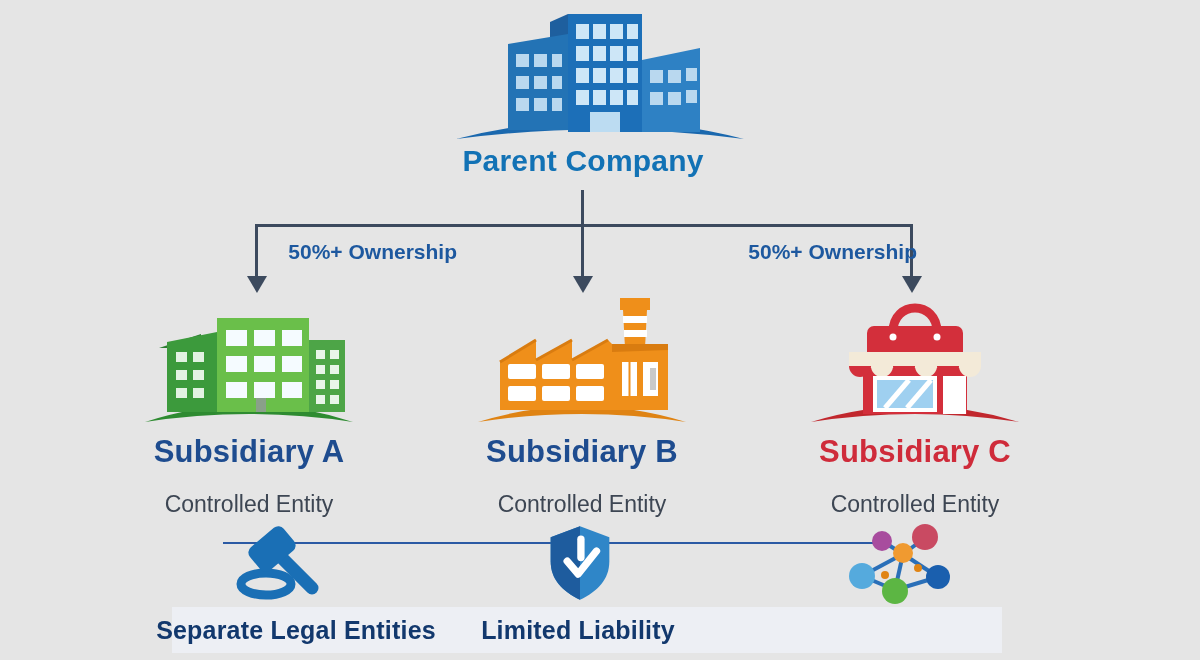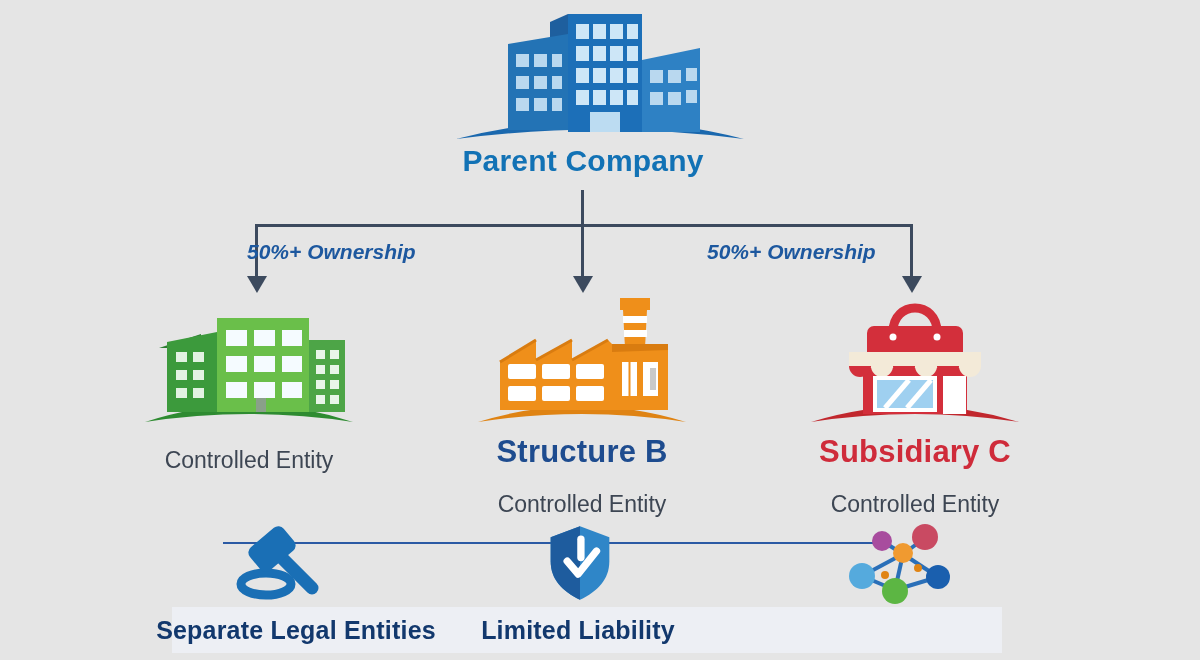--- a/index.html
+++ b/index.html
@@ -17,22 +17,22 @@
     border-top:17px solid #3c4a5e;
   }
 
   
   .parent-label {
     position:absolute; left:433px; top:144px; width:300px;
     text-align:center; font-size:30px; font-weight:bold; color:#1272b5;
     letter-spacing:0.2px;
   }
   .own-label {
-    position:absolute; top:240px; width:210px; text-align:left;
-    font-size:21px; font-weight:bold; color:#1d589f;font-style:italic;
+    position:absolute; top:240px; width:210px; text-align:right;
+    font-size:21px; font-weight:bold; color:#1d589f;
   }
   .sub-group { position:absolute; top:292px; width:260px; text-align:center; }
   .sub-icon { height:134px; display:flex; align-items:flex-end; justify-content:center; }
   .sub-name { font-size:31px; font-weight:bold; color:#1e4c8f; margin-top:8px; letter-spacing:0.2px; }
   .sub-name.red { color:#cf2b3a; }
   .sub-entity { font-size:23px; color:#3d4653; margin-top:21px; }
 
   .footer-line { position:absolute; left:223px; top:542px; width:655px; height:2px; background:#2b5aa4; }
   .footer-band { position:absolute; left:172px; top:607px; width:830px; height:46px; background:#edeff4; }
   .footer-label {
@@ -144,20 +144,21 @@
             <rect x="191" y="56" width="9" height="9"></rect>
           <rect x="177" y="71" width="9" height="9"></rect>
             <rect x="191" y="71" width="9" height="9"></rect>
           <rect x="177" y="86" width="9" height="9"></rect>
             <rect x="191" y="86" width="9" height="9"></rect>
           <rect x="177" y="101" width="9" height="9"></rect>
             <rect x="191" y="101" width="9" height="9"></rect>
         </g>
       </svg>
     </div>
+    <div class="sub-name">Subsidiary A</div>
     <div class="sub-entity">Controlled Entity</div>
   </div>
 
   <div class="sub-group" style="left:452px;">
     <div class="sub-icon">
       <svg width="220" height="134" viewBox="0 0 220 134">
         <path d="M6,130 Q110,98 214,130 Q110,114 6,130 Z" fill="#df8313"></path>
         <rect x="148" y="6" width="30" height="12" fill="#ef8f1a"></rect>
         <polygon points="151,18 175,18 173,56 153,56" fill="#ef8f1a"></polygon>
         <rect x="151" y="24" width="24" height="7" fill="#ffffff"></rect>
@@ -179,21 +180,21 @@
             <rect x="104" y="94" width="28" height="15" rx="2"></rect>
         </g>
         <g fill="#ffffff">
           <rect x="150" y="70" width="15" height="34"></rect>
           <rect x="171" y="70" width="15" height="34"></rect>
         </g>
         <line x1="157.5" y1="70" x2="157.5" y2="104" stroke="#ef8f1a" stroke-width="2"></line>
         <rect x="178" y="76" width="6" height="22" fill="#c9c9c9"></rect>
       </svg>
     </div>
-    <div class="sub-name">Structure B</div>
+    <div class="sub-name">Subsidiary B</div>
     <div class="sub-entity">Controlled Entity</div>
   </div>
 
   <div class="sub-group" style="left:785px;">
     <div class="sub-icon">
       <svg width="220" height="134" viewBox="0 0 220 134">
         <path d="M6,130 Q110,98 214,130 Q110,114 6,130 Z" fill="#c1272d"></path>
         <path d="M88,40 C88,8 132,8 132,40" stroke="#d32f3b" stroke-width="9" fill="none" stroke-linecap="round"></path>
         <rect x="58" y="76" width="104" height="46" fill="#d32f3b"></rect>
         <rect x="62" y="34" width="96" height="34" rx="7" fill="#d32f3b"></rect>

